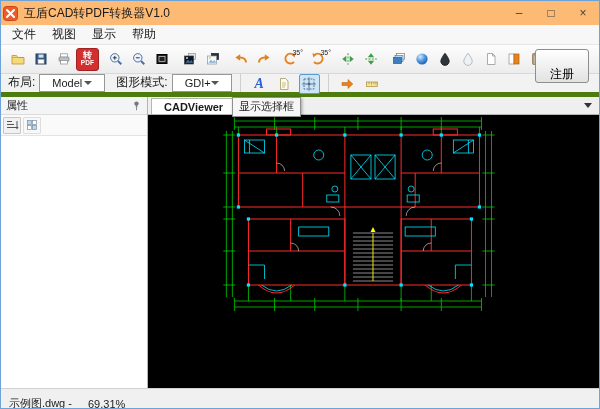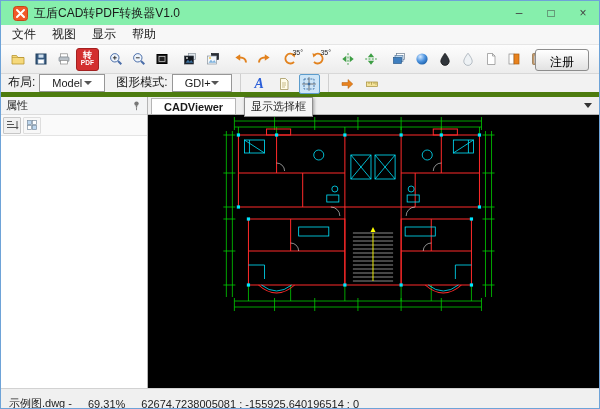--- a/index.html
+++ b/index.html
@@ -6,21 +6,21 @@
   html,body { background:#c9c9c9; }
   body { font-family:"Liberation Sans", sans-serif; }
 
   .window {
     position:relative; width:600px; height:409px;
     border:1px solid #6ea3d8; background:#f0f0f0; overflow:hidden;
     font-size:12px; color:#1a1a1a;
   }
 
   
-  .titlebar { height:24px; background:#86efac; display:flex; align-items:center; padding-left:12px;justify-content:space-between; }
+  .titlebar { height:24px; background:#fdba74; display:flex; align-items:center; padding-left:2px;justify-content:space-between; }
   .app-logo { width:15px; height:15px; flex:0 0 auto; }
   .title-text { margin-left:6px; font-size:12px; white-space:nowrap; }
   .win-controls { margin-left:auto; display:flex; height:100%; }
   .win-btn { width:32px; height:100%; display:flex; align-items:center; justify-content:center; font-size:12px; color:#444; }
 
   
   .menubar { height:19px; background:#f7f7f7; display:flex; align-items:center; padding-left:3px; }
   .menu-item { padding:1px 8px; font-size:12px; }
 
   
@@ -31,21 +31,21 @@
     border:1px solid transparent; border-radius:2px; position:relative; flex:0 0 auto; }
   .tbtn svg { display:block; }
   .tbtn.wide { width:27px; }
   .deg { position:absolute; top:0px; right:-1px; font-size:7px; color:#222; line-height:1; }
   .gap { width:4px; flex:0 0 auto; }
   .pdf-btn { width:23px; height:23px; background:#dymph; }
   .pdf-btn { width:23px; height:23px; background:#d32f2f; border:1px solid #a32020; border-radius:3px;
     color:#fff; display:flex; flex-direction:column; align-items:center; justify-content:center; line-height:1; flex:0 0 auto; }
   .pdf-top { font-size:9px; font-weight:bold; }
   .pdf-bottom { font-size:6.5px; font-weight:bold; letter-spacing:.2px; }
-  .register-btn { position:absolute; right:10px; top:4px; height:22px; padding:4px 14px; font-size:12px;
+  .register-btn { position:absolute; right:10px; top:4px; height:22px; padding:16px 14px; font-size:12px;
     background:linear-gradient(#ffffff,#e2e2e2); border:1px solid #8d8d8d; border-radius:3px;
     font-family:"Liberation Sans", sans-serif; }
 
   
   .optionsbar { height:23px; background:#f2f2f2; border-bottom:5px solid #4d7c0f;
     display:flex; align-items:flex-start; padding:0 7px; gap:4px; font-size:12px; }
   .combo { height:18px; background:#fff; border:1px solid #979797; display:flex; align-items:center;
     padding:0 12px; font-size:11px; }
   .combo.model { width:66px; }
   .combo.mode  { width:60px; }
@@ -75,21 +75,21 @@
   .viewer { flex:1; display:flex; flex-direction:column; position:relative; min-width:0; }
   .tabstrip { height:18px; background:#efefef; border-bottom:1px solid #b5b5b5;
     display:flex; align-items:flex-end; padding-left:3px; position:relative; }
   .tab { height:16px; background:#ffffff; border:1px solid #b5b5b5; border-bottom:none;
     padding:0 12px; font-size:11px; font-weight:bold; display:flex; align-items:center; }
   .tab-dropdown { position:absolute; right:7px; top:6px; width:0; height:0;
     border-left:4px solid transparent; border-right:4px solid transparent; border-top:5px solid #333; }
   .canvas { flex:1; background:#000; position:relative; overflow:hidden; }
   .canvas svg { position:absolute; inset:0; width:100%; height:100%; }
 
-  .tooltip { position:absolute; left:96px; top:0px; z-index:20; background:#f6f6f6;
+  .tooltip { position:absolute; left:84px; top:0px; z-index:20; background:#f6f6f6;
     border:1px solid #8f8f8f; padding:1px 6px 2px 6px; font-size:11px; color:#222;
     box-shadow:1px 1px 3px rgba(0,0,0,.35); white-space:nowrap; }
 
   
   .statusbar { height:30px; background:#f0f0f0; border-top:1px solid #d2d2d2;
     display:flex; align-items:center; padding:8px 8px; font-size:11px; color:#222; gap:16px; }
 </style>
 </head>
 <body>
 
@@ -502,16 +502,15 @@
             <polygon points="224,112 221.5,117 226.5,117" fill="#ffff00" stroke="none"></polygon>
           </g>
         </svg>
       </div>
     </div>
   </div>
 
   <div class="statusbar">
     <span>示例图.dwg -</span>
     <span>69.31%</span>
-    <span>62674.7238005081 : -155925.640196514 : 0</span>
   </div>
 
 </div>
 
 </body></html>

